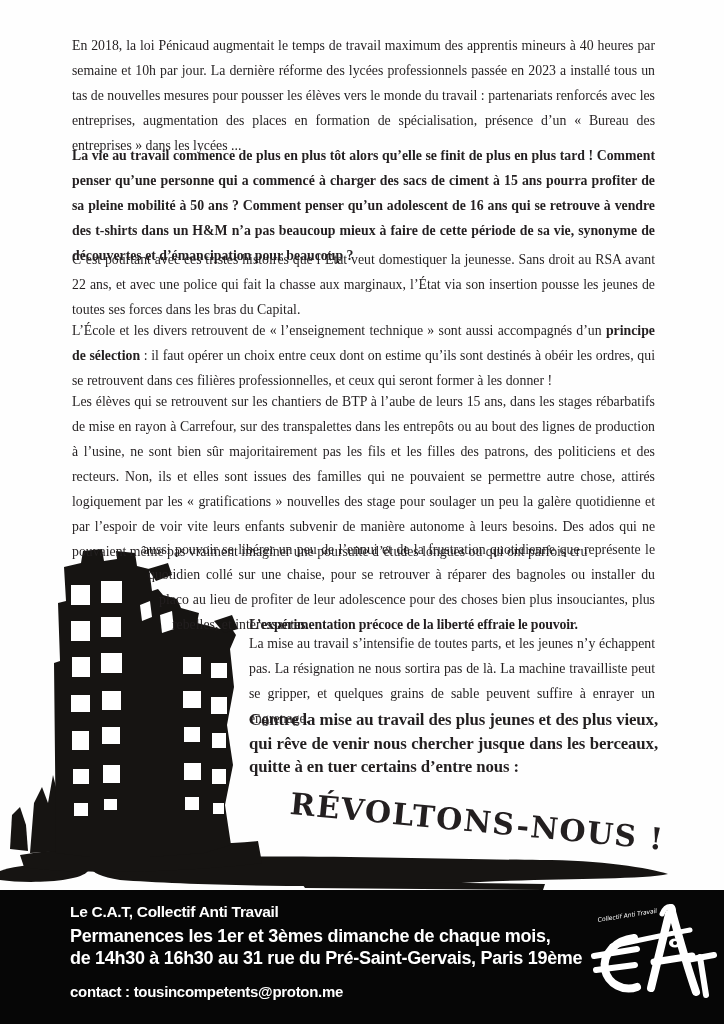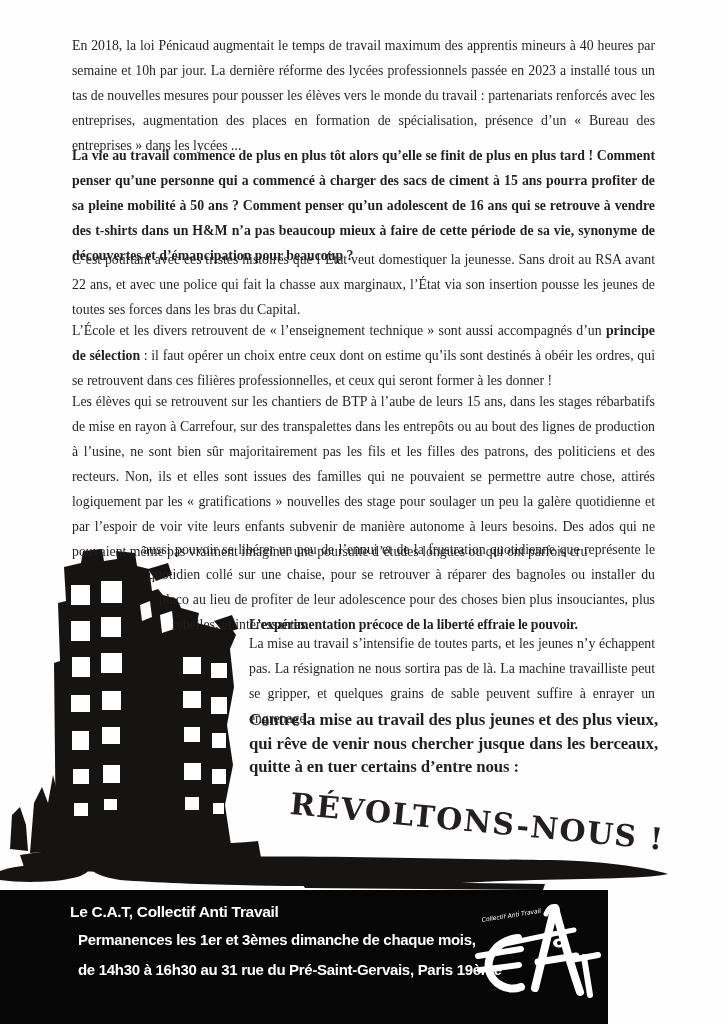--- a/index.html
+++ b/index.html
@@ -34,28 +34,28 @@
     position:absolute; left:292px; top:786px;
     font-family:"DejaVu Serif","Liberation Serif",serif;
     font-size:30px; font-weight:700; letter-spacing:1.5px;
     transform:rotate(5.5deg); transform-origin:left top;
     white-space:nowrap; z-index:2;
   }
 
   .building-svg { position:absolute; left:0; top:545px; width:724px; height:350px; z-index:1; pointer-events:none; }
 
   .footer {
-    position:absolute; left:0; top:890px; width:608px; height:134px;
+    position:absolute; left:0; top:890px; width:724px; height:134px;
     background:#060606; color:#ffffff;
     font-family:"Liberation Sans","DejaVu Sans",sans-serif;
     z-index:3;
   }
   .footer-lines { position:absolute; left:70px; top:13px; letter-spacing:-0.3px; }
   .footer-title { font-size:15.5px; font-weight:700; margin:0 0 5px 0; }
-  .footer-line  { font-size:15px;  font-weight:700; margin:8px; line-height:21.5px; }
+  .footer-line  { font-size:18px;  font-weight:700; margin:0; line-height:21.5px; }
   .footer-contact { font-size:15px; font-weight:700; margin:14px 0 0 0; }
   .cat-logo-svg { position:absolute; right:6px; top:8px; width:128px; height:112px; }
 </style>
 </head>
 <body>
 
 <div class="page">
 
   <svg class="building-svg" viewBox="0 0 724 350" xmlns="http://www.w3.org/2000/svg">
     <g fill="#161412">
@@ -121,20 +121,21 @@
   <p class="block right-col heading-line" style="top:612px">L’expérimentation précoce de la liberté effraie le pouvoir.</p>
   <p class="block callout" style="top:708px">Contre la mise au travail des plus jeunes et des plus vieux, qui rêve de venir nous chercher jusque dans les berceaux, quitte à en tuer certains d’entre nous :</p>
   <p class="block right-col" style="top:631px">La mise au travail s’intensifie de toutes parts, et les jeunes n’y échappent pas. La résignation ne nous sortira pas de là. La machine travailliste peut se gripper, et quelques grains de sable peuvent suffire à enrayer un engrenage.</p>
   <div class="slogan">RÉVOLTONS-NOUS !</div>
 
   <div class="footer">
     <div class="footer-lines">
       <p class="footer-title">Le C.A.T, Collectif Anti Travail</p>
       <p class="footer-line">Permanences les 1er et 3èmes dimanche de chaque mois,</p>
       <p class="footer-line">de 14h30 à 16h30 au 31 rue du Pré-Saint-Gervais, Paris 19ème</p>
+      <p class="footer-contact">contact : tousincompetents@proton.me</p>
     </div>
 
     <svg class="cat-logo-svg" viewBox="0 0 128 112" xmlns="http://www.w3.org/2000/svg">
       <g stroke="#ffffff" fill="none" stroke-linecap="round" stroke-linejoin="round">
 
         <path d="M44,40 C26,42 12,56 15,72 C18,86 34,94 47,89" stroke-width="8"></path>
         <path d="M4,58 L47,51" stroke-width="6"></path>
         <path d="M6,72 L45,67" stroke-width="6"></path>
 
         <path d="M22,48 C50,42 78,36 100,32" stroke-width="5"></path>

